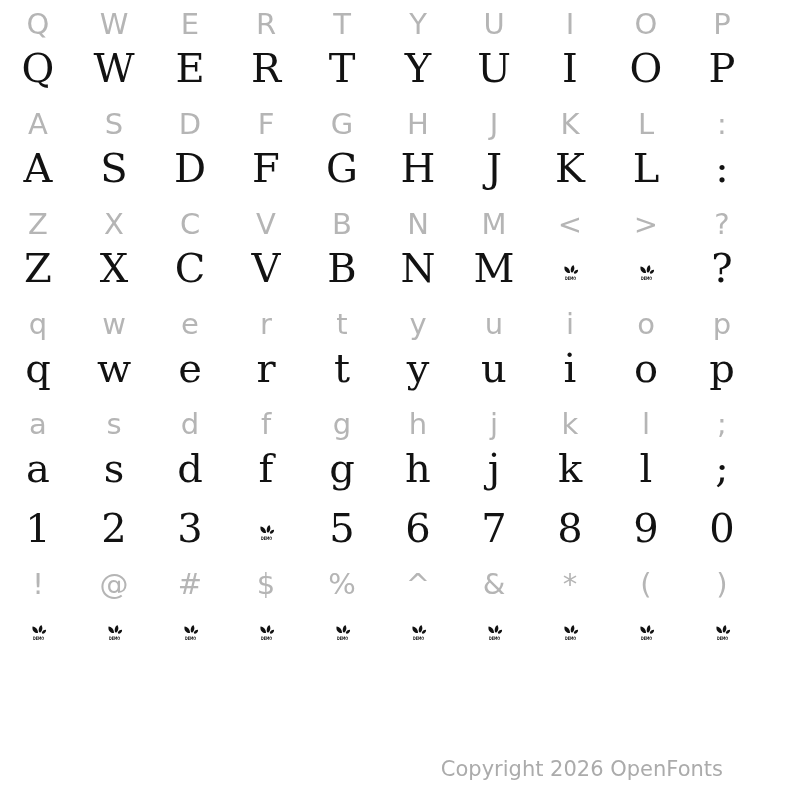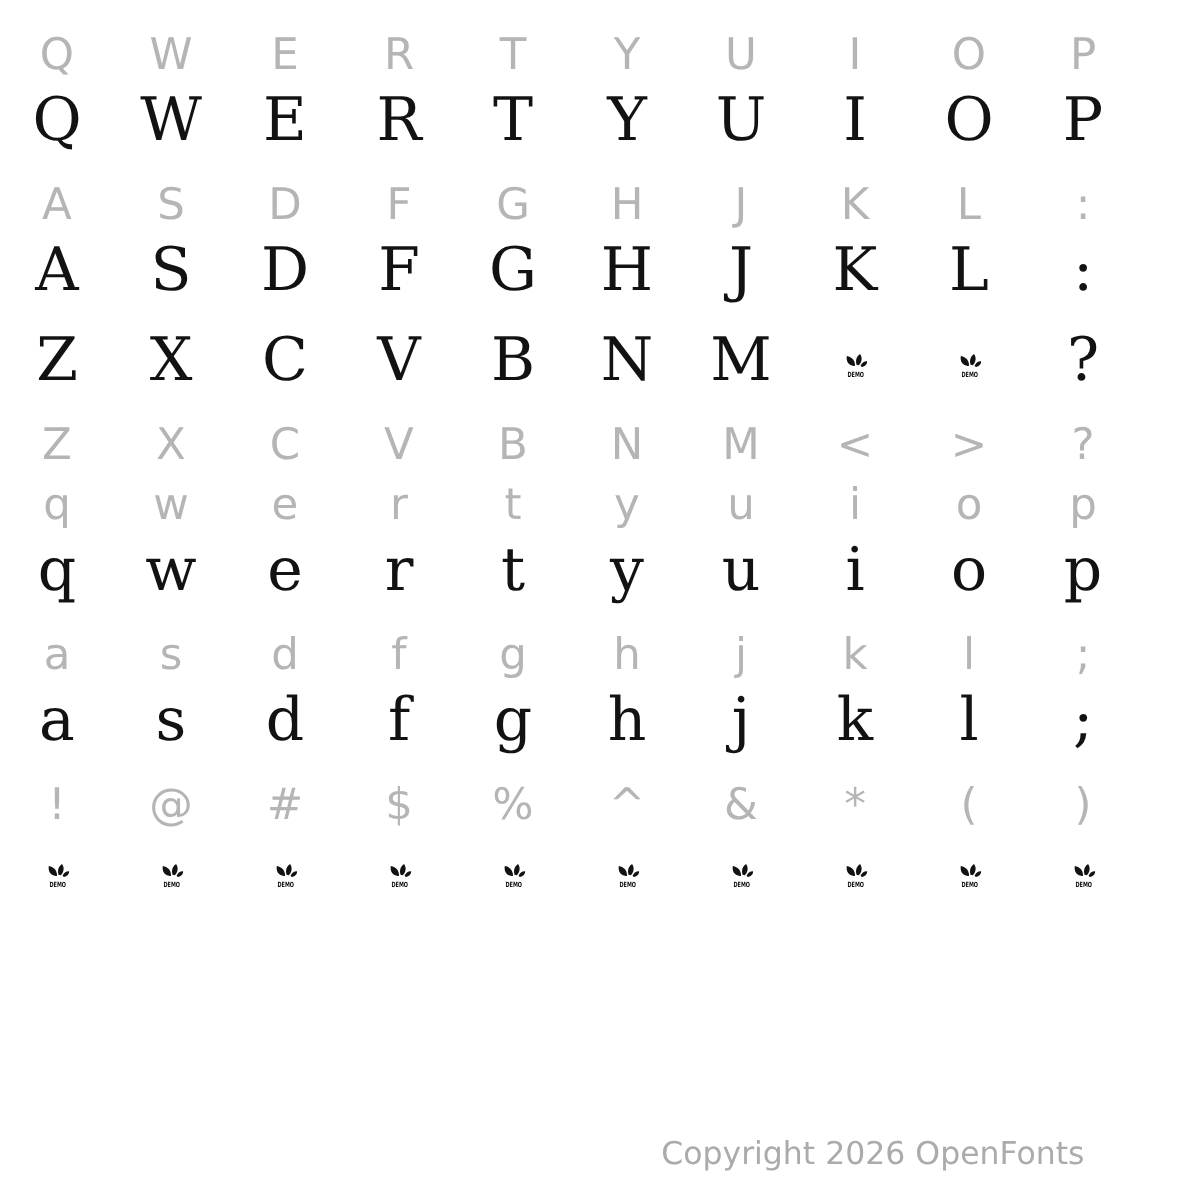--- a/index.html
+++ b/index.html
@@ -9,21 +9,21 @@
   }
   body {
     width: 800px;
     height: 800px;
     position: relative;
     overflow: hidden;
     font-family: "DejaVu Sans", sans-serif;
   }
   .glyph-grid {
     position: absolute;
-    top: 16px;
+    top: 4px;
     left: 0;
     width: 760px;
   }
   .row {
     white-space: nowrap;
   }
   .cell {
     display: inline-block;
     width: 10%;
     text-align: center;
@@ -61,46 +61,54 @@
 <div class="glyph-grid">
     <div class="pair">
       <div class="row row-reference"><span class="cell">Q</span><span class="cell">W</span><span class="cell">E</span><span class="cell">R</span><span class="cell">T</span><span class="cell">Y</span><span class="cell">U</span><span class="cell">I</span><span class="cell">O</span><span class="cell">P</span></div>
       <div class="row row-specimen"><span class="cell">Q</span><span class="cell">W</span><span class="cell">E</span><span class="cell">R</span><span class="cell">T</span><span class="cell">Y</span><span class="cell">U</span><span class="cell">I</span><span class="cell">O</span><span class="cell">P</span></div>
     </div>
     <div class="pair">
       <div class="row row-reference"><span class="cell">A</span><span class="cell">S</span><span class="cell">D</span><span class="cell">F</span><span class="cell">G</span><span class="cell">H</span><span class="cell">J</span><span class="cell">K</span><span class="cell">L</span><span class="cell">:</span></div>
       <div class="row row-specimen"><span class="cell">A</span><span class="cell">S</span><span class="cell">D</span><span class="cell">F</span><span class="cell">G</span><span class="cell">H</span><span class="cell">J</span><span class="cell">K</span><span class="cell">L</span><span class="cell">:</span></div>
     </div>
     <div class="pair">
+      <div class="row row-reference"><span class="cell">Z</span><span class="cell">X</span><span class="cell">C</span><span class="cell">V</span><span class="cell">B</span><span class="cell">N</span><span class="cell">M</span><span class="cell">&lt;</span><span class="cell">&gt;</span><span class="cell">?</span></div>
       <div class="row row-specimen"><span class="cell">Z</span><span class="cell">X</span><span class="cell">C</span><span class="cell">V</span><span class="cell">B</span><span class="cell">N</span><span class="cell">M</span><span class="cell"><svg width="17" height="20" viewBox="0 0 20 22">
             <g fill="currentColor">
               <path d="M8.4,12.2 C4.6,11.8 2.2,8.8 3.0,4.4 C7.2,5.0 9.6,8.2 9.4,12.2 Z"></path>
               <path d="M10.6,11.2 C9.6,7.8 10.6,4.6 13.4,2.8 C15.4,5.6 14.8,9.2 12.4,11.6 Z"></path>
               <path d="M13.8,12.0 C14.6,9.8 16.4,8.4 18.9,8.5 C19.0,10.9 17.3,12.7 14.7,13.0 Z"></path>
             </g>
             <text x="10" y="21" text-anchor="middle" font-family="DejaVu Sans, sans-serif" font-size="5.6" font-weight="bold" textLength="13" lengthAdjust="spacingAndGlyphs" fill="currentColor">DEMO</text>
           </svg></span><span class="cell"><svg width="17" height="20" viewBox="0 0 20 22">
             <g fill="currentColor">
               <path d="M8.4,12.2 C4.6,11.8 2.2,8.8 3.0,4.4 C7.2,5.0 9.6,8.2 9.4,12.2 Z"></path>
               <path d="M10.6,11.2 C9.6,7.8 10.6,4.6 13.4,2.8 C15.4,5.6 14.8,9.2 12.4,11.6 Z"></path>
               <path d="M13.8,12.0 C14.6,9.8 16.4,8.4 18.9,8.5 C19.0,10.9 17.3,12.7 14.7,13.0 Z"></path>
             </g>
             <text x="10" y="21" text-anchor="middle" font-family="DejaVu Sans, sans-serif" font-size="5.6" font-weight="bold" textLength="13" lengthAdjust="spacingAndGlyphs" fill="currentColor">DEMO</text>
           </svg></span><span class="cell">?</span></div>
-      <div class="row row-reference"><span class="cell">Z</span><span class="cell">X</span><span class="cell">C</span><span class="cell">V</span><span class="cell">B</span><span class="cell">N</span><span class="cell">M</span><span class="cell">&lt;</span><span class="cell">&gt;</span><span class="cell">?</span></div>
     </div>
     <div class="pair">
       <div class="row row-reference"><span class="cell">q</span><span class="cell">w</span><span class="cell">e</span><span class="cell">r</span><span class="cell">t</span><span class="cell">y</span><span class="cell">u</span><span class="cell">i</span><span class="cell">o</span><span class="cell">p</span></div>
       <div class="row row-specimen"><span class="cell">q</span><span class="cell">w</span><span class="cell">e</span><span class="cell">r</span><span class="cell">t</span><span class="cell">y</span><span class="cell">u</span><span class="cell">i</span><span class="cell">o</span><span class="cell">p</span></div>
     </div>
     <div class="pair">
       <div class="row row-reference"><span class="cell">a</span><span class="cell">s</span><span class="cell">d</span><span class="cell">f</span><span class="cell">g</span><span class="cell">h</span><span class="cell">j</span><span class="cell">k</span><span class="cell">l</span><span class="cell">;</span></div>
       <div class="row row-specimen"><span class="cell">a</span><span class="cell">s</span><span class="cell">d</span><span class="cell">f</span><span class="cell">g</span><span class="cell">h</span><span class="cell">j</span><span class="cell">k</span><span class="cell">l</span><span class="cell">;</span></div>
     </div>
     <div class="pair">
+      <div class="row row-specimen"><span class="cell">1</span><span class="cell">2</span><span class="cell">3</span><span class="cell"><svg width="17" height="20" viewBox="0 0 20 22">
+            <g fill="currentColor">
+              <path d="M8.4,12.2 C4.6,11.8 2.2,8.8 3.0,4.4 C7.2,5.0 9.6,8.2 9.4,12.2 Z"></path>
+              <path d="M10.6,11.2 C9.6,7.8 10.6,4.6 13.4,2.8 C15.4,5.6 14.8,9.2 12.4,11.6 Z"></path>
+              <path d="M13.8,12.0 C14.6,9.8 16.4,8.4 18.9,8.5 C19.0,10.9 17.3,12.7 14.7,13.0 Z"></path>
+            </g>
+            <text x="10" y="21" text-anchor="middle" font-family="DejaVu Sans, sans-serif" font-size="5.6" font-weight="bold" textLength="13" lengthAdjust="spacingAndGlyphs" fill="currentColor">DEMO</text>
+          </svg></span><span class="cell">5</span><span class="cell">6</span><span class="cell">7</span><span class="cell">8</span><span class="cell">9</span><span class="cell">0</span></div>
     </div>
     <div class="pair">
       <div class="row row-reference"><span class="cell">!</span><span class="cell">@</span><span class="cell">#</span><span class="cell">$</span><span class="cell">%</span><span class="cell">^</span><span class="cell">&amp;</span><span class="cell">*</span><span class="cell">(</span><span class="cell">)</span></div>
       <div class="row row-specimen"><span class="cell"><svg width="17" height="20" viewBox="0 0 20 22">
             <g fill="currentColor">
               <path d="M8.4,12.2 C4.6,11.8 2.2,8.8 3.0,4.4 C7.2,5.0 9.6,8.2 9.4,12.2 Z"></path>
               <path d="M10.6,11.2 C9.6,7.8 10.6,4.6 13.4,2.8 C15.4,5.6 14.8,9.2 12.4,11.6 Z"></path>
               <path d="M13.8,12.0 C14.6,9.8 16.4,8.4 18.9,8.5 C19.0,10.9 17.3,12.7 14.7,13.0 Z"></path>
             </g>
             <text x="10" y="21" text-anchor="middle" font-family="DejaVu Sans, sans-serif" font-size="5.6" font-weight="bold" textLength="13" lengthAdjust="spacingAndGlyphs" fill="currentColor">DEMO</text>

